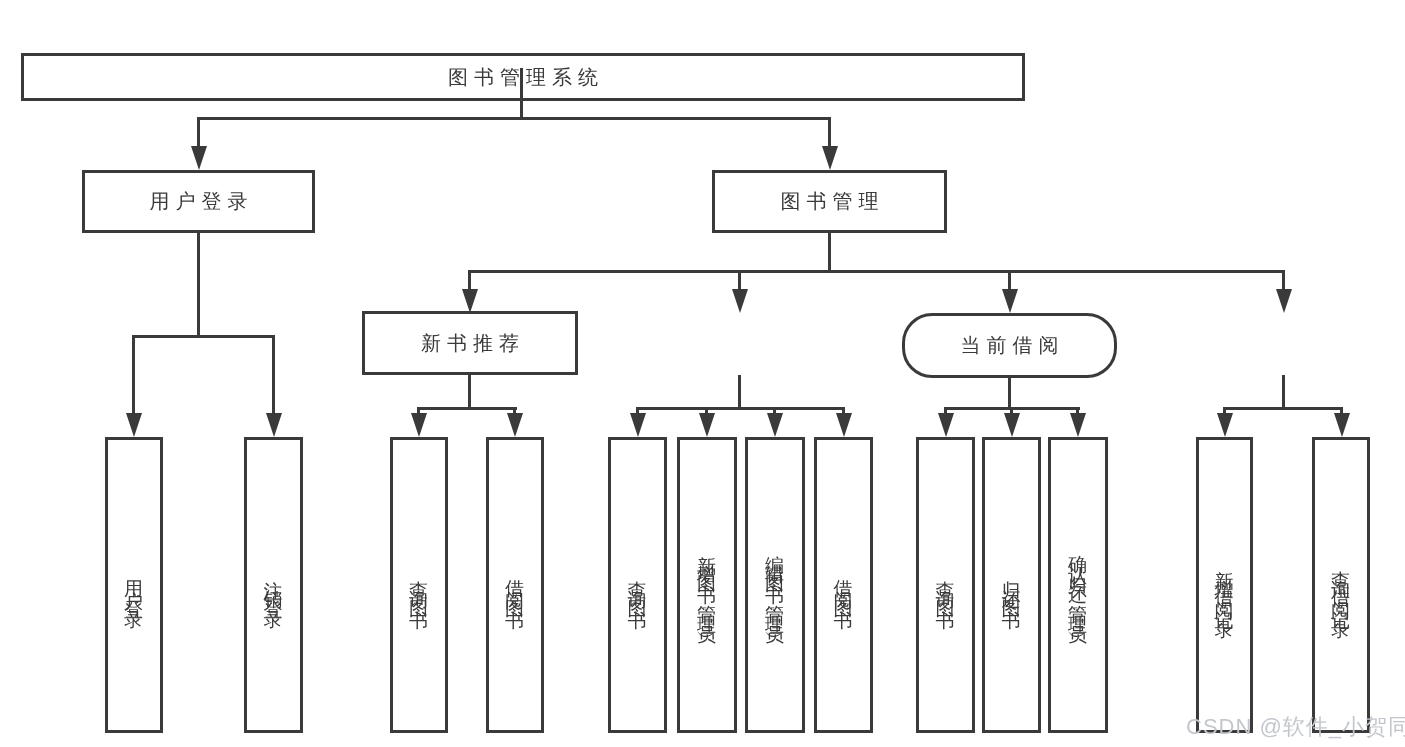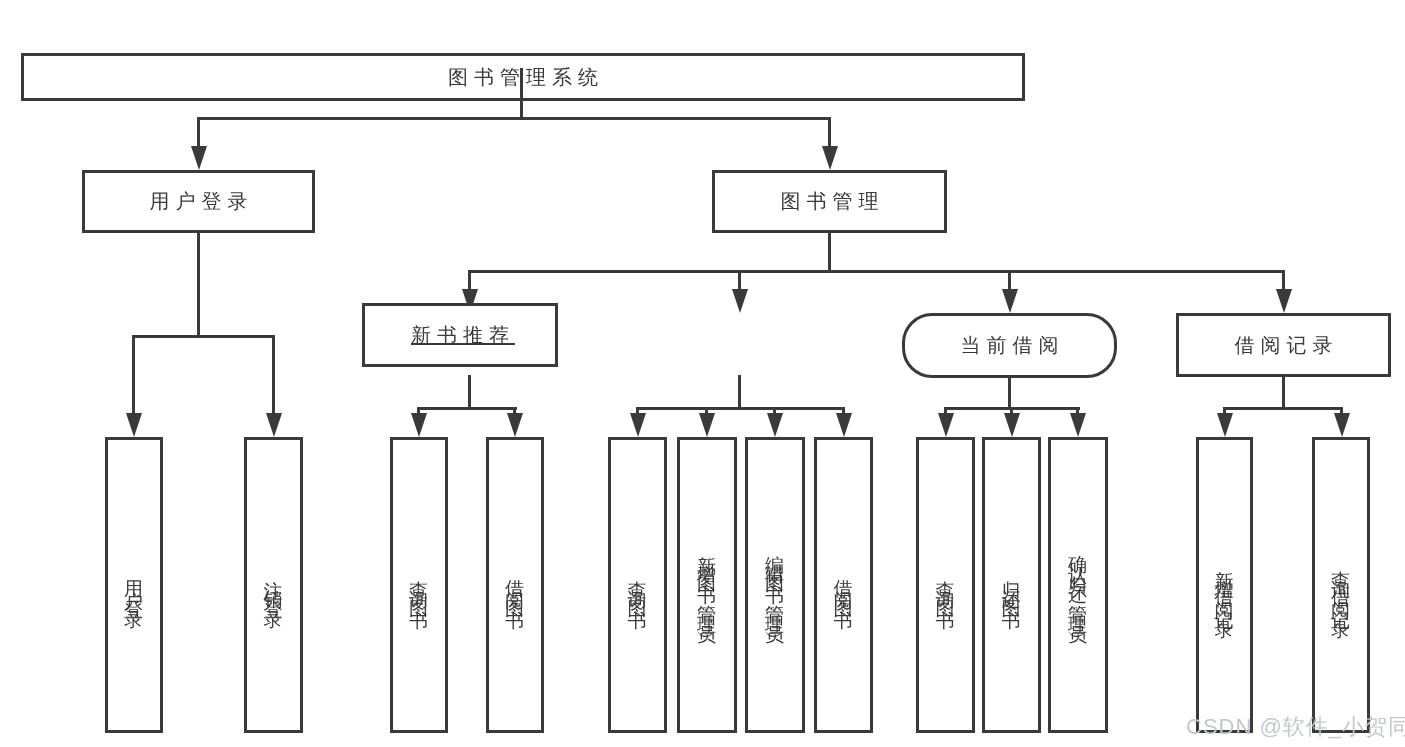--- a/index.html
+++ b/index.html
@@ -98,23 +98,22 @@
   <div class="drop" style="left:132px; top:338px; height:75px;"></div>
   <div class="drop" style="left:272px; top:338px; height:75px;"></div>
 
   <div class="vline" style="left:828px; top:233px; height:37px;"></div>
   <div class="hline" style="left:468px; top:270px; width:817px;"></div>
   <div class="drop" style="left:468px; top:273px; height:16px;"></div>
   <div class="drop" style="left:738px; top:273px; height:16px;"></div>
   <div class="drop" style="left:1008px; top:273px; height:16px;"></div>
   <div class="drop" style="left:1282px; top:273px; height:16px;"></div>
 
-  <div class="node" style="left:362px; top:303px; width:196px; height:64px;text-decoration:underline;">新书推荐</div>
+  <div class="node" style="left:362px; top:311px; width:216px; height:64px;">新书推荐</div>
   <div class="node" style="left:902px; top:313px; width:215px; height:65px;border-radius:30px;">当前借阅</div>
-  <div class="node" style="left:1176px; top:313px; width:215px; height:64px;">借阅记录</div>
 
   <div class="vline" style="left:468px; top:375px; height:32px;"></div>
   <div class="hline" style="left:417px; top:407px; width:100px;"></div>
   <div class="drop" style="left:417px; top:410px; height:3px;"></div>
   <div class="drop" style="left:513px; top:410px; height:3px;"></div>
 
   <div class="vline" style="left:738px; top:375px; height:32px;"></div>
   <div class="hline" style="left:636px; top:407px; width:209px;"></div>
   <div class="drop" style="left:636px; top:410px; height:3px;"></div>
   <div class="drop" style="left:705px; top:410px; height:3px;"></div>

